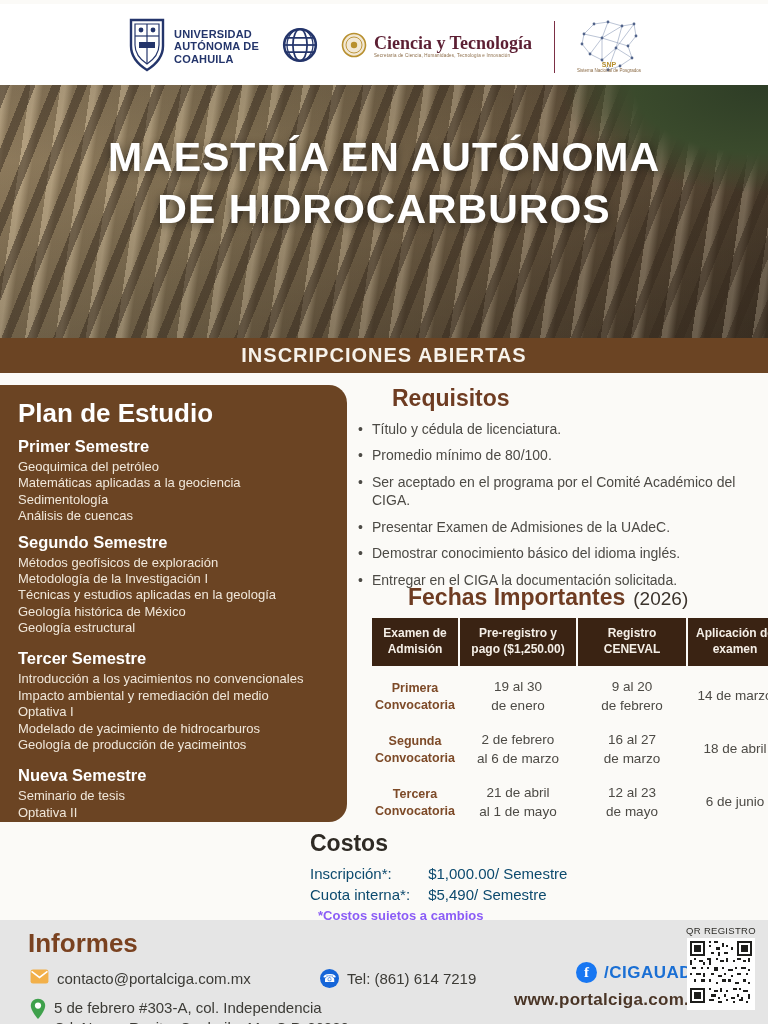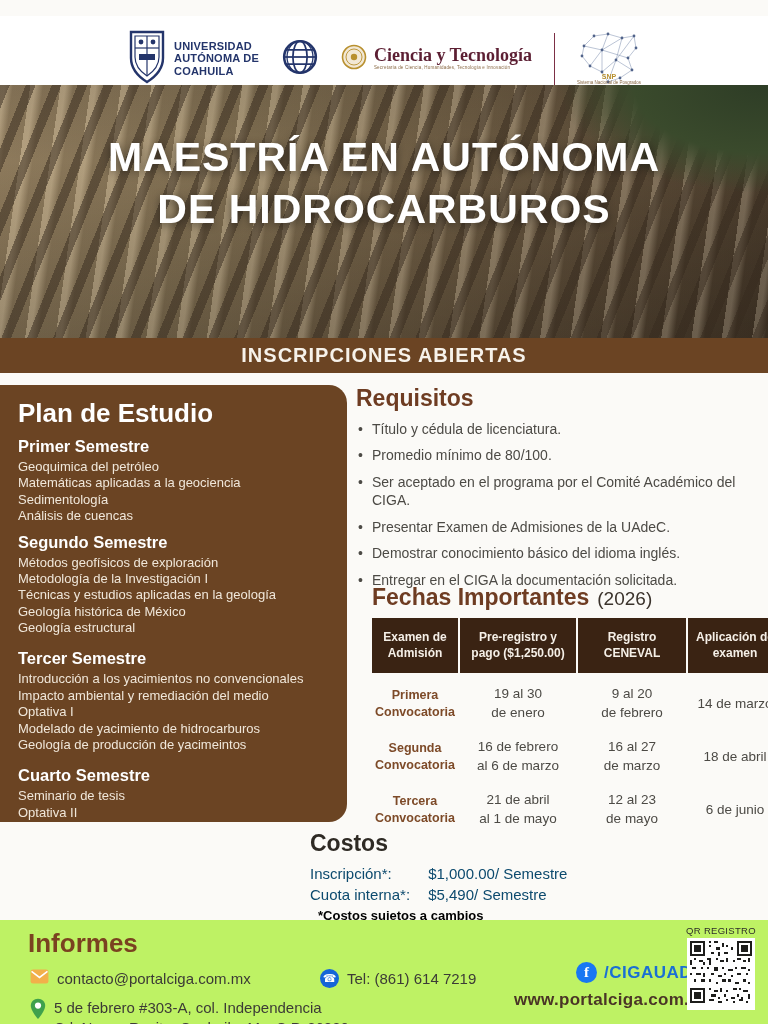--- a/index.html
+++ b/index.html
@@ -4,21 +4,21 @@
 <style>
   * { margin:0; padding:0; box-sizing:border-box; }
   html,body { background:#d8d8d8; }
   .poster {
     position:relative; width:768px; height:1024px; margin:0 auto;
     background:#fbfaf7; overflow:hidden;
     font-family:"Liberation Sans", sans-serif; color:#4c4a45;
   }
   
   .header {
-    position:absolute; top:16px; left:0; width:768px; height:85px;
+    position:absolute; top:4px; left:0; width:768px; height:85px;
     background:#ffffff; display:flex; align-items:center; justify-content:center; gap:22px;
   }
   .logo { display:flex; align-items:center; gap:7px; }
   .uadec-text { font-size:11px; font-weight:bold; color:#24356b; line-height:1.12; letter-spacing:.2px; }
   .ciga-text { font-size:9.5px; font-weight:bold; color:#24356b; line-height:1.2; text-align:left; }
   .ciga-rule { height:3px; background:#24356b; margin-top:2px; border-radius:2px; position:relative; }
   .ciga-sub { font-size:6px; color:#24356b; text-align:right; margin-top:1px; font-weight:bold; }
   .cyt-text-block { line-height:1; }
   .cyt-title { font-family:"Liberation Serif", serif; font-weight:bold; font-size:18px; color:#5c1f33; }
   .cyt-sub { font-size:4.5px; color:#8a6a45; margin-top:2px; letter-spacing:.2px; }
@@ -52,52 +52,52 @@
     background:#6b4423; border-radius:0 18px 18px 0;
     padding:13px 24px 0 18px; color:#f0e7da; overflow:hidden;
   }
   .plan-title { color:#ffffff; font-weight:bold; font-size:26px; margin-bottom:4px; }
   .plan-heading { color:#ffffff; font-weight:bold; font-size:16.5px; margin-top:8px; margin-bottom:3px; }
   .plan-list { list-style:none; }
   .plan-list li { font-size:13px; line-height:1.26; white-space:nowrap; }
   .plan-heading.spaced { margin-top:13px; }
   
   .requisitos { position:absolute; top:385px; left:356px; width:404px; }
-  .section-title { color:#6e3c22; font-weight:bold; font-size:23px; }
+  .section-title { color:#6e3c22; font-weight:bold; font-size:23px;margin-left:36px; }
   .req-list { list-style:none; margin-top:8px; }
   .req-list li {
     font-size:14px; line-height:1.32; margin-bottom:8px;
     padding-left:16px; position:relative;
   }
   .req-list li::before { content:"•"; position:absolute; left:2px; top:0; color:#4c4a45; }
   
   .fechas { position:absolute; top:584px; left:372px; width:410px; }
   .fechas-head { display:flex; align-items:baseline; gap:8px; }
   .fechas-year { color:#3b332c; font-size:19px; }
   .fechas-table { margin-top:7px; display:grid; grid-template-columns:86px 116px 108px 94px; column-gap:2px; }
   .ft-head {
     background:#3a2313; color:#f5efe7; font-weight:bold; font-size:12px; line-height:1.3;
     display:flex; align-items:center; justify-content:center; text-align:center;
-    min-height:48px; white-space:pre-line; padding:12px 2px; margin-bottom:4px;
+    min-height:48px; white-space:pre-line; padding:5px 2px; margin-bottom:4px;
   }
   .ft-cell {
     display:flex; align-items:center; justify-content:center; text-align:center;
     min-height:53px; white-space:pre-line; font-size:13.5px; line-height:1.35; color:#4c4a45;
   }
   .ft-label { font-weight:bold; color:#7d4a28; font-size:12.5px; }
   
   .costos { position:absolute; top:830px; left:310px; width:420px; }
   .costos-title { color:#2e2a24; font-weight:bold; font-size:23px; margin-bottom:6px; }
   .costo-line { font-size:15px; line-height:1.4; color:#0c4a6e; }
   .costo-label { display:inline-block; min-width:114px; }
-  .costos-note { margin-top:3px; margin-left:8px; font-size:13px; font-weight:bold; color:#000000; }
+  .costos-note { margin-top:3px; margin-left:8px; font-size:13px; font-weight:bold; color:#8b5cf6; }
   
   .footer {
     position:absolute; top:920px; left:0; width:768px; height:104px;
-    background:#bef264;
+    background:#e5e5e5;
   }
   .footer-title { position:absolute; top:8px; left:28px; color:#7a4220; font-weight:bold; font-size:26px; }
   .contact-row { position:absolute; display:flex; align-items:center; gap:8px; font-size:15px; color:#3c3b36; }
   .row-email { top:49px; left:30px; }
   .row-phone { top:49px; left:320px; }
   .row-address { top:78px; left:30px; align-items:flex-start; }
   .address-lines { font-size:15px; line-height:1.32; color:#3c3b36; }
   .icon-circle-phone {
     width:19px; height:19px; border-radius:50%; background:#1565d8; color:#fff;
     display:flex; align-items:center; justify-content:center; font-size:11px; flex:0 0 auto;
@@ -230,21 +230,21 @@
 
     <div class="plan-heading spaced">Tercer Semestre</div>
     <ul class="plan-list">
       <li>Introducción a los yacimientos no convencionales</li>
       <li>Impacto ambiental y remediación del medio</li>
       <li>Optativa I</li>
       <li>Modelado de yacimiento de hidrocarburos</li>
       <li>Geología de producción de yacimeintos</li>
     </ul>
 
-    <div class="plan-heading spaced">Cuarto Semestre</div>
+    <div class="plan-heading spaced">Nueva Semestre</div>
     <ul class="plan-list">
       <li>Seminario de tesis</li>
       <li>Optativa II</li>
       <li>Tesis de grado 20 creditos</li>
     </ul>
   </aside>
 
   <section class="requisitos">
     <div class="section-title">Requisitos</div>
     <ul class="req-list">
@@ -275,21 +275,21 @@
       <div class="ft-cell ft-label">Primera
 Convocatoria</div>
       <div class="ft-cell">19 al 30
 de enero</div>
       <div class="ft-cell">9 al 20
 de febrero</div>
       <div class="ft-cell">14 de marzo</div>
 
       <div class="ft-cell ft-label">Segunda
 Convocatoria</div>
-      <div class="ft-cell">16 de febrero
+      <div class="ft-cell">2 de febrero
 al 6 de marzo</div>
       <div class="ft-cell">16 al 27
 de marzo</div>
       <div class="ft-cell">18 de abril</div>
 
       <div class="ft-cell ft-label">Tercera
 Convocatoria</div>
       <div class="ft-cell">21 de abril
 al 1 de mayo</div>
       <div class="ft-cell">12 al 23

